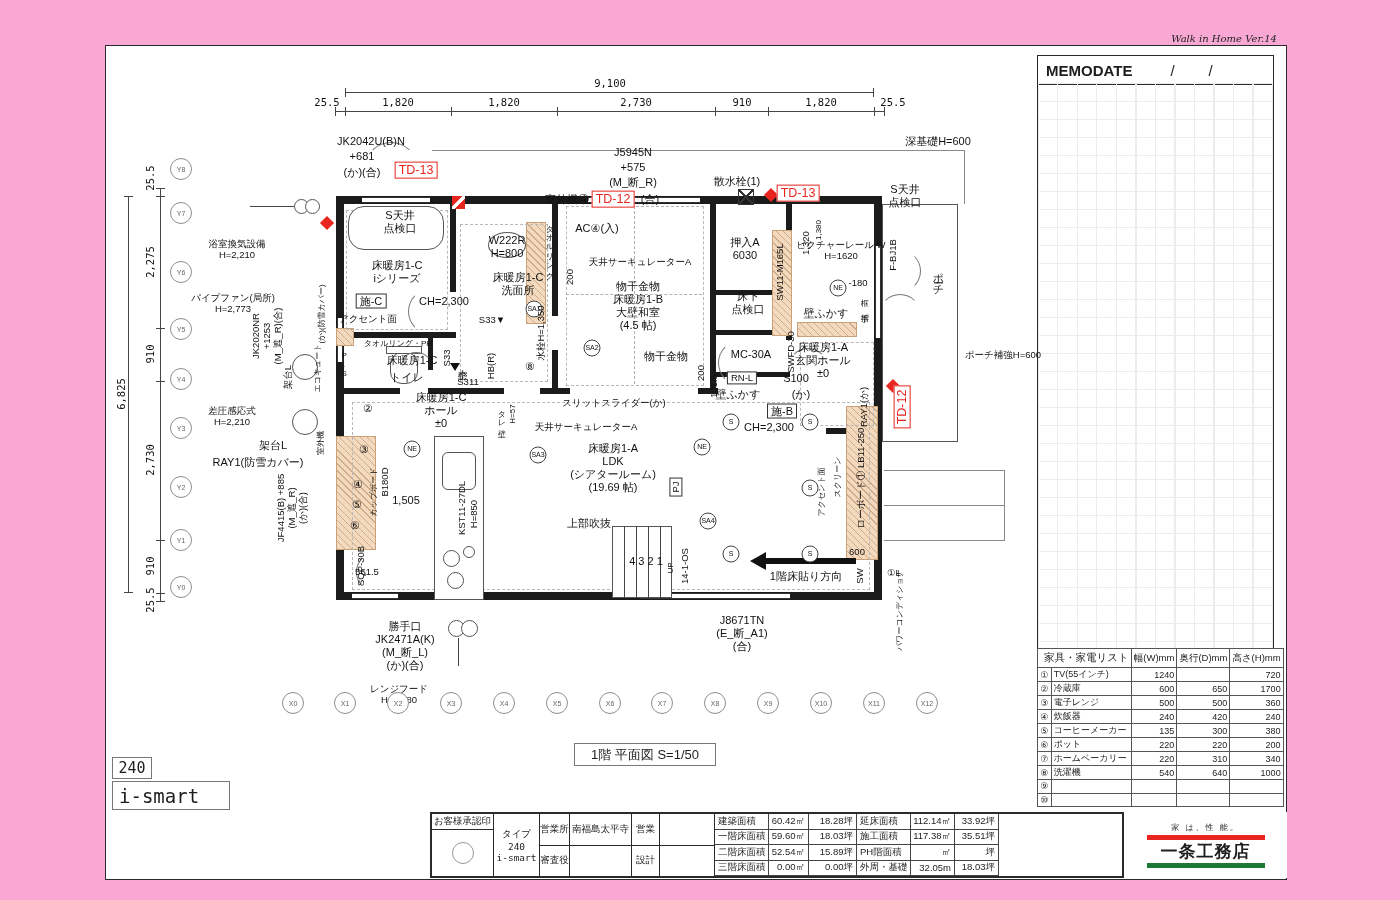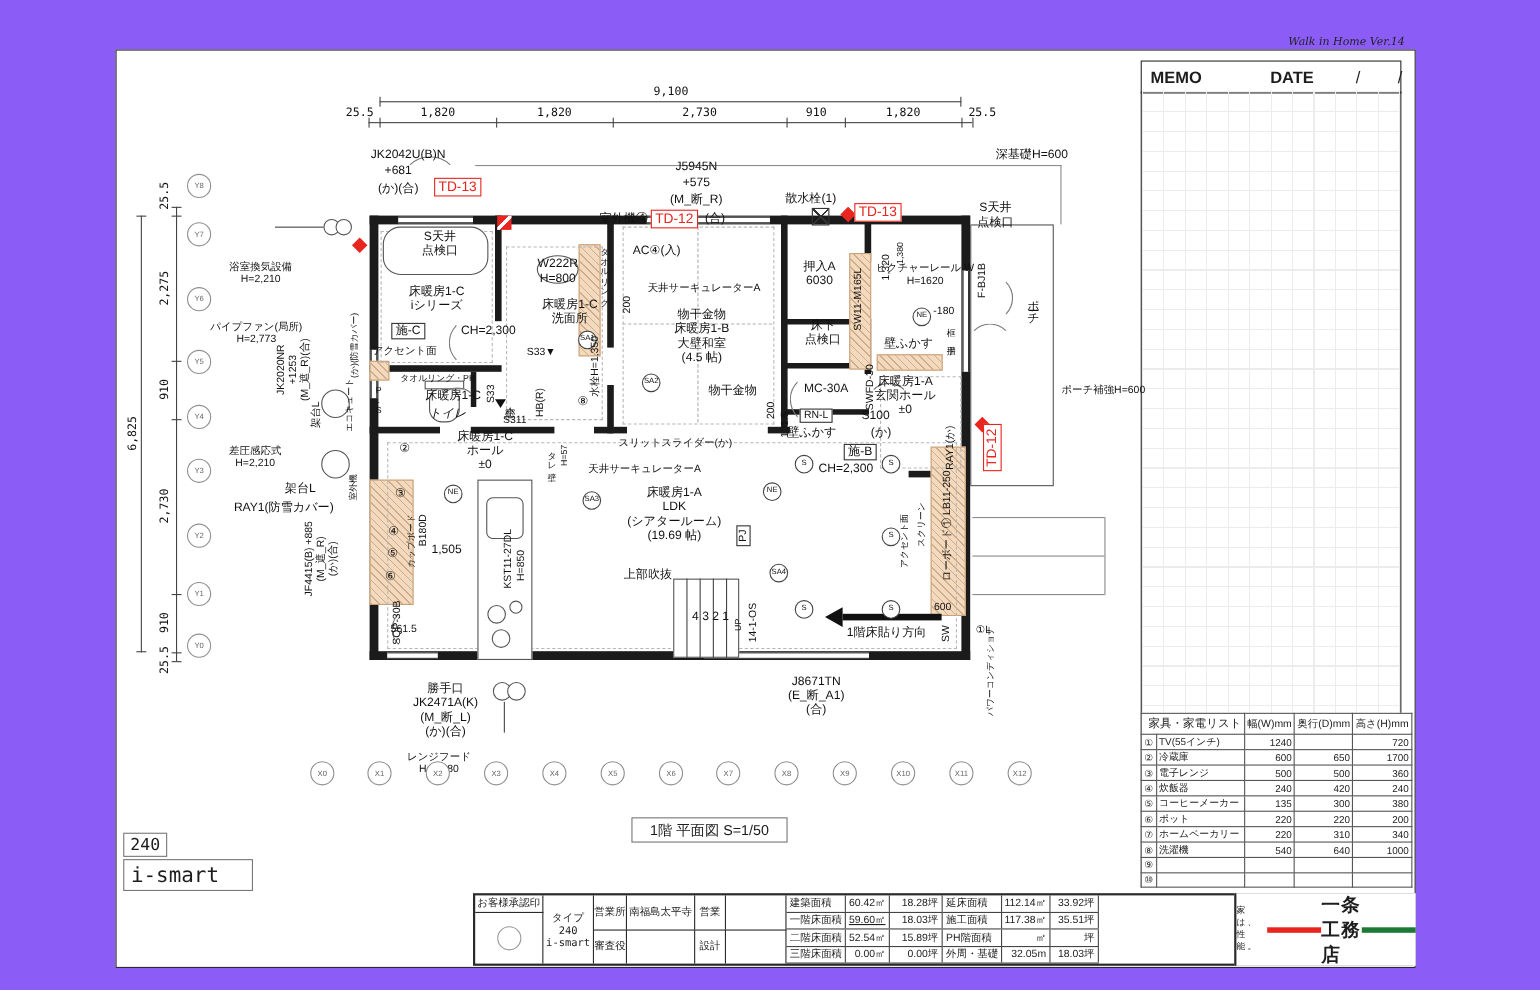--- a/index.html
+++ b/index.html
@@ -1,16 +1,16 @@
 <!DOCTYPE html>
 <html><head>
 <meta charset="utf-8">
 <style>
   html,body{margin:0;padding:0;background:#fbfbfa;font-family:"Liberation Sans",sans-serif;color:#1d1d1d;}
-  #stage{position:relative;width:1400px;height:900px;overflow:hidden;background:#8b5cf6;}
+  #stage{position:relative;width:1400px;height:900px;overflow:hidden;background:#f9a8d4;}
   .abs{position:absolute;}
   
   .sheet{position:absolute;left:105px;top:45px;width:1180px;height:833px;border:1.5px solid #2a2a2a;background:#fff;}
   
   .w{position:absolute;background:#1b1b1b;}
   .ln{position:absolute;background:#8a8a8a;}
   .ln2{position:absolute;background:#444;}
   .win{position:absolute;background:#fff;border-top:1px solid #333;border-bottom:1px solid #333;box-sizing:border-box;}
   .winv{position:absolute;background:#fff;border-left:1px solid #333;border-right:1px solid #333;box-sizing:border-box;}
   .dash{position:absolute;border:1px dashed #b8b8b8;}
@@ -50,38 +50,38 @@
   .furn th{font-size:9.5px;}
   .furn .num{width:18px;text-align:center;}
   .furn .nm{width:95px;text-align:left;}
   .furn .v{width:40px;text-align:right;}
   
   .tb{position:absolute;left:430px;top:812px;width:855px;height:66px;border:2px solid #2a2a2a;background:#fff;font-size:9.5px;box-sizing:border-box;}
   .tb .cell{position:absolute;border-right:1px solid #2a2a2a;box-sizing:border-box;display:flex;align-items:center;justify-content:center;text-align:center;}
   .tb .hr{position:absolute;background:#2a2a2a;height:1px;}
   .arearow{display:flex;height:15.5px;border-bottom:0.5px solid #444;box-sizing:border-box;}
   .arearow>div{box-sizing:border-box;border-right:0.5px solid #444;display:flex;align-items:center;white-space:nowrap;overflow:hidden;}
-  .logo{position:absolute;left:1122px;top:812px;width:163px;height:66px;border-left:2px solid #2a2a2a;display:flex;flex-direction:row;align-items:center;justify-content:center;background:#fff;}
+  .logo{position:absolute;left:1122px;top:812px;width:163px;height:66px;border-left:2px solid #2a2a2a;display:flex;flex-direction:column;align-items:center;justify-content:center;background:#fff;}
   .logo .bar-r{width:118px;height:5px;background:#e8251f;}
   .logo .bar-g{width:118px;height:5px;background:#1d7a36;}
   .logo .nm{font-size:17px;font-weight:bold;font-family:"Liberation Serif",serif;letter-spacing:1px;}
   .logo .sl{font-size:8px;letter-spacing:2px;margin-bottom:2px;}
   .badge{position:absolute;border:1px solid #777;background:#fff;display:flex;align-items:center;font-family:"DejaVu Sans Mono",monospace;}
   .ver{position:absolute;right:123px;top:33px;font-style:italic;font-size:10px;font-family:"DejaVu Serif",serif;color:#222;}
 </style>
 </head>
 <body>
 <div id="stage">
 
 <div class="sheet"></div>
 <div class="ver">Walk in Home Ver.14</div>
 
 <div class="memo-head">
   <span style="margin-left:8px">MEMO</span>
-  <span style="margin-left:62px">DATE</span>
+  <span style="">DATE</span>
   <span style="margin-left:38px;font-weight:normal">/</span>
   <span style="margin-left:34px;font-weight:normal">/</span>
 </div>
 <div class="memo-grid"></div>
 
 <div class="ln" style="left:432px;top:150px;width:533px;height:1px"></div>
 <div class="ln" style="left:964px;top:150px;width:1px;height:54px"></div>
 
 <div class="w" style="left:336px;top:196px;width:546px;height:8px"></div>
 <div class="w" style="left:336px;top:592px;width:546px;height:8px"></div>
@@ -227,21 +227,21 @@
       <div class="ann vert tiny" style="left: 549px; top: 247px;">タオルリング</div>
       <div class="ann " style="left: 518px; top: 284px;">床暖房1-C
 洗面所</div>
       <div class="ann circ" style="left: 534px; top: 309px;">SA1</div>
       <div class="ann sm" style="left: 492px; top: 320px;">S33▼</div>
       <div class="ann rot sm" style="left: 541px; top: 333px;">水栓H=1,350</div>
       <div class="ann " style="left: 530px; top: 366px;">⑧</div>
       <div class="ann tiny" style="left: 398px; top: 344px;">タオルリング・PH</div>
       <div class="ann vert tiny" style="left: 344px; top: 364px;">P.S</div>
       <div class="ann " style="left: 412px; top: 360px;">床暖房1-C</div>
-      <div class="ann " style="left: 407px; top: 377px; font-style: italic;">トイレ</div>
+      <div class="ann " style="left: 407px; top: 377px;">トイレ</div>
       <div class="ann rot sm" style="left: 447px; top: 358px;">S33</div>
       <div class="ann vert sm" style="left: 463px; top: 362px;">小窓</div>
       <div class="ann sm" style="left: 468px; top: 382px;">S311</div>
       <div class="ann rot sm" style="left: 491px; top: 366px;">HB(R)</div>
       <div class="ann " style="left: 597px; top: 228px;">AC④(入)</div>
       <div class="ann sm" style="left: 640px; top: 262px;">天井サーキュレーターA</div>
       <div class="ann rot sm" style="left: 570px; top: 277px;">200</div>
       <div class="ann " style="left: 638px; top: 306px;">物干金物
 床暖房1-B
 大壁和室
@@ -504,21 +504,21 @@
   <div class="cell" style="left:228px;top:31px;width:55px;height:31px"></div>
   <div class="hr" style="left:200px;top:31px;width:83px"></div>
   <div class="abs" id="areas-a" style="left:283px;top:0;width:142px;height:62px">
         <div class="arearow">
           <div style="width: 54px; justify-content: flex-start; padding: 0px 3px;">建築面積</div>
           <div style="width: 40px; justify-content: flex-end; padding: 0px 3px;">60.42㎡</div>
           <div style="width: 48px; justify-content: flex-end; padding: 0px 3px;">18.28坪</div>
         </div>
         <div class="arearow">
           <div style="width: 54px; justify-content: flex-start; padding: 0px 3px;">一階床面積</div>
-          <div style="width: 40px; justify-content: flex-end; padding: 0px 3px; text-decoration: underline;">59.60㎡</div>
+          <div style="width: 40px; justify-content: flex-end; padding: 0px 3px;">59.60㎡</div>
           <div style="width: 48px; justify-content: flex-end; padding: 0px 3px;">18.03坪</div>
         </div>
         <div class="arearow">
           <div style="width: 54px; justify-content: flex-start; padding: 0px 3px;">二階床面積</div>
           <div style="width: 40px; justify-content: flex-end; padding: 0px 3px;">52.54㎡</div>
           <div style="width: 48px; justify-content: flex-end; padding: 0px 3px;">15.89坪</div>
         </div>
         <div class="arearow">
           <div style="width: 54px; justify-content: flex-start; padding: 0px 3px;">三階床面積</div>
           <div style="width: 40px; justify-content: flex-end; padding: 0px 3px;">0.00㎡</div>

